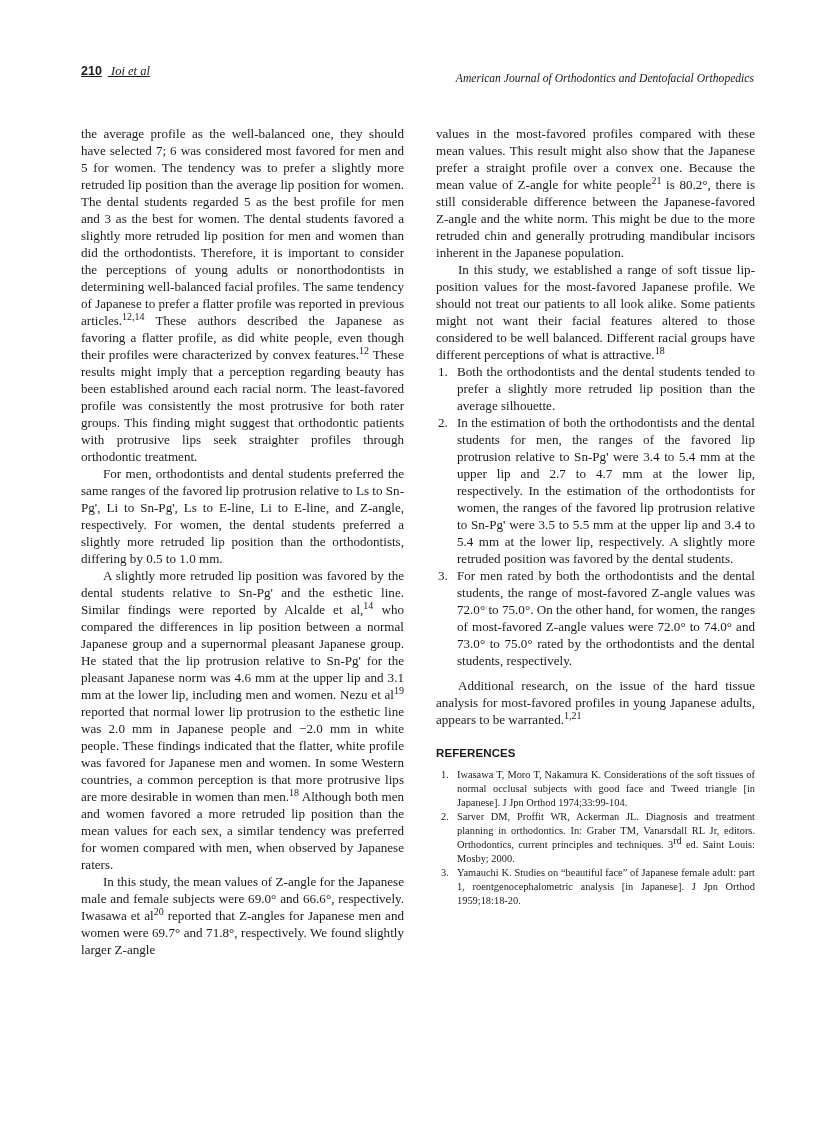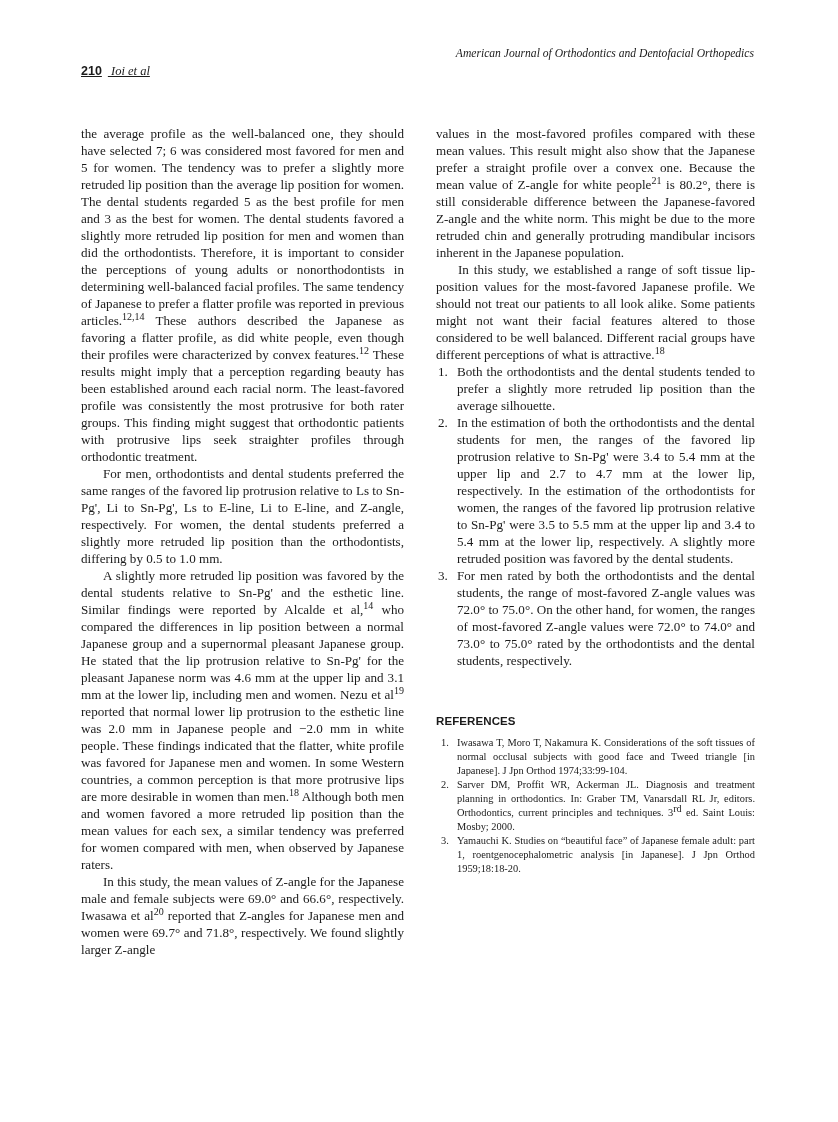--- a/index.html
+++ b/index.html
@@ -1,33 +1,33 @@
 <!DOCTYPE html>
 <html><head>
 <meta charset="utf-8">
 <style>
   html, body { margin:0; padding:0; background:#ffffff; }
   body { width:838px; height:1122px; position:relative; overflow:hidden; color:#1a1a1a; }
   .header-left { position:absolute; left:81px; top:64px; font-family:"Liberation Serif", serif; font-size:12.5px;text-decoration:underline; }
   .header-left .pg { font-family:"Liberation Sans", sans-serif; font-weight:bold; font-size:12.5px; margin-right:6px; }
   .header-left .auth { font-style:italic; }
-  .header-right { position:absolute; right:84px; top:47px; text-align:center; font-family:"Liberation Serif", serif; font-style:italic; font-size:11.6px; line-height:14px; }
+  .header-right { position:absolute; right:84px; top:72px; text-align:center; font-family:"Liberation Serif", serif; font-style:italic; font-size:11.6px; line-height:14px; }
   .col { position:absolute; top:125px; width:323px; font-family:"Liberation Serif", serif; font-size:13.1px; line-height:17px; text-align:justify; }
   .col.left { left:81px; }
   .col.right { left:436px; width:319px; }
   .col p { margin:0; }
   .col p.ind { text-indent:22px; }
   sup { font-size:10px; line-height:0; vertical-align:super; }
   h3 { font-family:"Liberation Sans", sans-serif; font-weight:bold; font-size:11.8px; margin:0; letter-spacing:0.1px; }
   .concl-h { margin-top:36px; margin-bottom:8px; }
   ol.concl { margin:0; padding:0; list-style:none; }
   ol.concl li { position:relative; padding-left:21px; }
   ol.concl li .num { position:absolute; left:2px; top:0; }
   .after { margin-top:8px !important; }
-  .ref-h { margin-top:44px; margin-bottom:6px; font-size:11.5px; }
+  .ref-h { margin-top:17px; margin-bottom:6px; font-size:11.5px; }
   ol.refs { margin:0; padding:0; list-style:none; font-size:10.4px; line-height:14px; }
   ol.refs li { position:relative; padding-left:21px; text-align:justify; }
   ol.refs li .num { position:absolute; left:5px; top:0; }
 </style>
 </head>
 <body>
 
 <div class="header-left">
   <span class="pg">210</span>
   <span class="auth">Ioi et al</span>
@@ -45,20 +45,21 @@
 
 <div class="col right">
   <p><span>values in the most-favored profiles compared with these mean values. This result might also show that the Japanese prefer a straight profile over a convex one. Because the mean value of Z-angle for white people</span><sup>21</sup><span> is 80.2°, there is still considerable difference between the Japanese-favored Z-angle and the white norm. This might be due to the more retruded chin and generally protruding mandibular incisors inherent in the Japanese population.</span></p>
   <p class="ind"><span>In this study, we established a range of soft tissue lip-position values for the most-favored Japanese profile. We should not treat our patients to all look alike. Some patients might not want their facial features altered to those considered to be well balanced. Different racial groups have different perceptions of what is attractive.</span><sup>18</sup></p>
 
   <ol class="concl">
     <li><span class="num">1.</span><span>Both the orthodontists and the dental students tended to prefer a slightly more retruded lip position than the average silhouette.</span></li>
     <li><span class="num">2.</span><span>In the estimation of both the orthodontists and the dental students for men, the ranges of the favored lip protrusion relative to Sn-Pg' were 3.4 to 5.4 mm at the upper lip and 2.7 to 4.7 mm at the lower lip, respectively. In the estimation of the orthodontists for women, the ranges of the favored lip protrusion relative to Sn-Pg' were 3.5 to 5.5 mm at the upper lip and 3.4 to 5.4 mm at the lower lip, respectively. A slightly more retruded position was favored by the dental students.</span></li>
     <li><span class="num">3.</span><span>For men rated by both the orthodontists and the dental students, the range of most-favored Z-angle values was 72.0° to 75.0°. On the other hand, for women, the ranges of most-favored Z-angle values were 72.0° to 74.0° and 73.0° to 75.0° rated by the orthodontists and the dental students, respectively.</span></li>
   </ol>
+  <p class="ind after"><span>Additional research, on the issue of the hard tissue analysis for most-favored profiles in young Japanese adults, appears to be warranted.</span><sup>1,21</sup></p>
 
   <h3 class="ref-h">REFERENCES</h3>
   <ol class="refs">
     <li><span class="num">1.</span><span>Iwasawa T, Moro T, Nakamura K. Considerations of the soft tissues of normal occlusal subjects with good face and Tweed triangle [in Japanese]. J Jpn Orthod 1974;33:99-104.</span></li>
     <li><span class="num">2.</span><span>Sarver DM, Proffit WR, Ackerman JL. Diagnosis and treatment planning in orthodontics. In: Graber TM, Vanarsdall RL Jr, editors. Orthodontics, current principles and techniques. 3</span><sup>rd</sup><span> ed. Saint Louis: Mosby; 2000.</span></li>
     <li><span class="num">3.</span><span>Yamauchi K. Studies on “beautiful face” of Japanese female adult: part 1, roentgenocephalometric analysis [in Japanese]. J Jpn Orthod 1959;18:18-20.</span></li>
   </ol>
 </div>
 
 </body></html>

